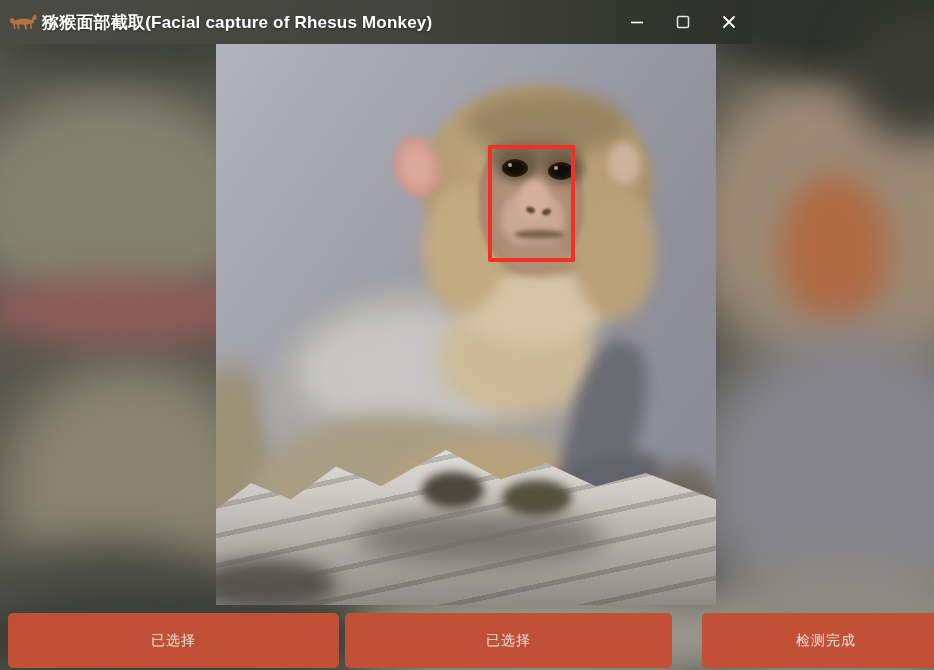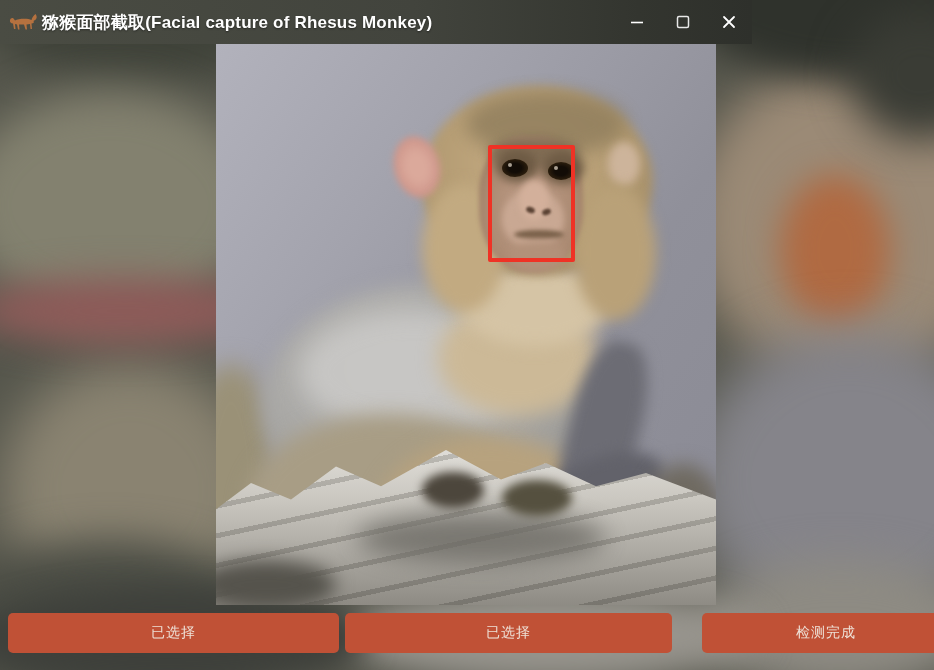--- a/index.html
+++ b/index.html
@@ -80,21 +80,21 @@
     mix-blend-mode:multiply;}
   .m-shadow    {left:140px;top:468px;width:250px;height:52px;background:#6b6963;filter:blur(12px);opacity:.8;}
   .m-foot-l    {left:206px;top:428px;width:62px;height:36px;background:#4c463c;filter:blur(5px);}
   .m-foot-r    {left:286px;top:436px;width:70px;height:36px;background:#55503f;filter:blur(5px);}
   .rock-dark-l {left:-20px;top:516px;width:140px;height:50px;background:#55534c;filter:blur(9px);}
 
   .face-box{position:absolute;border:4px solid var(--face-box-color,#ef3225);box-sizing:border-box;
     border-radius:2px;z-index:5;}
 
   
-  .btn{position:absolute;top:613px;height:40px;background:var(--accent,#c05136);border:none;
+  .btn{position:absolute;top:613px;height:55px;background:var(--accent,#c05136);border:none;
     border-radius:5px;color:#eee1d7;font-size:14px;font-family:"Liberation Sans",sans-serif;
     cursor:pointer;z-index:40;letter-spacing:1px;}
   .btn1{left:8px;width:331px;}
   .btn2{left:345px;width:327px;}
   .btn3{left:702px;width:248px;}
 </style>
 </head>
 <body>
 
 <div class="window">

